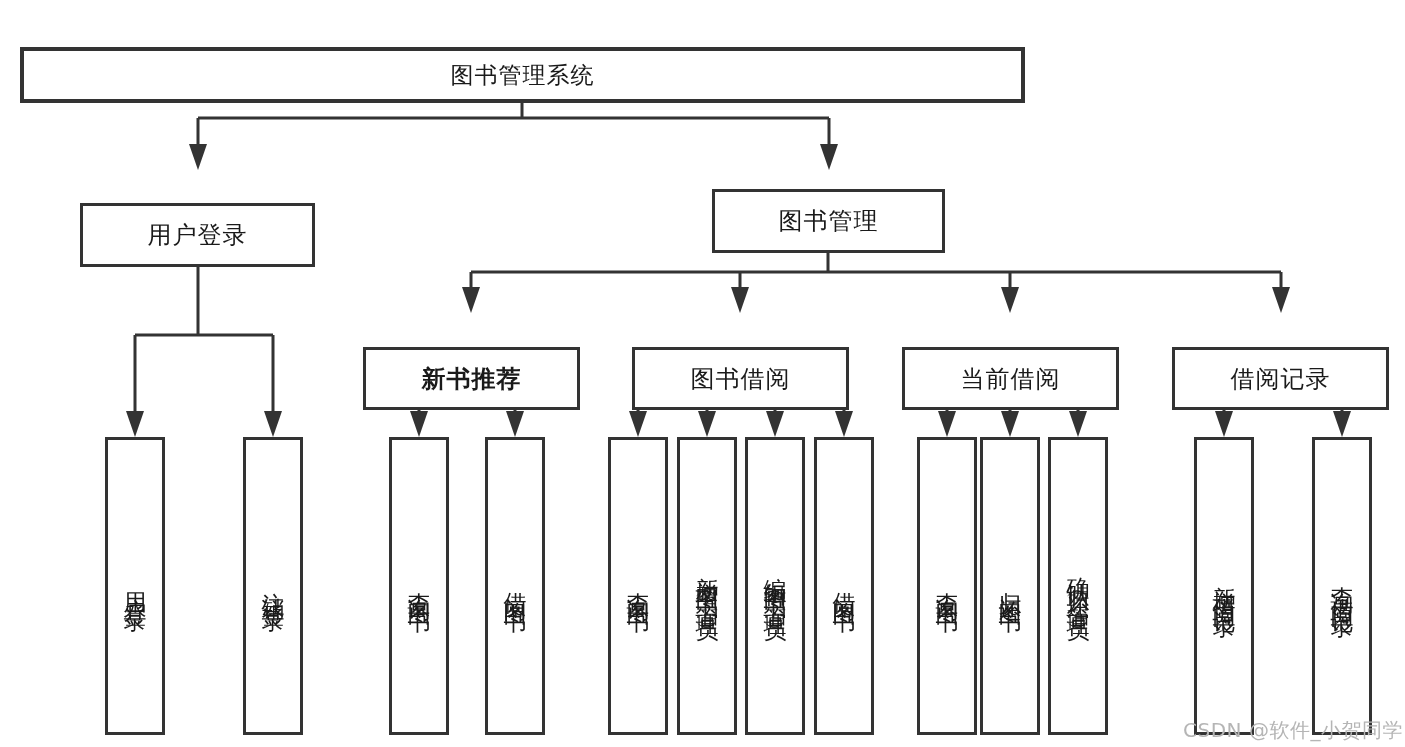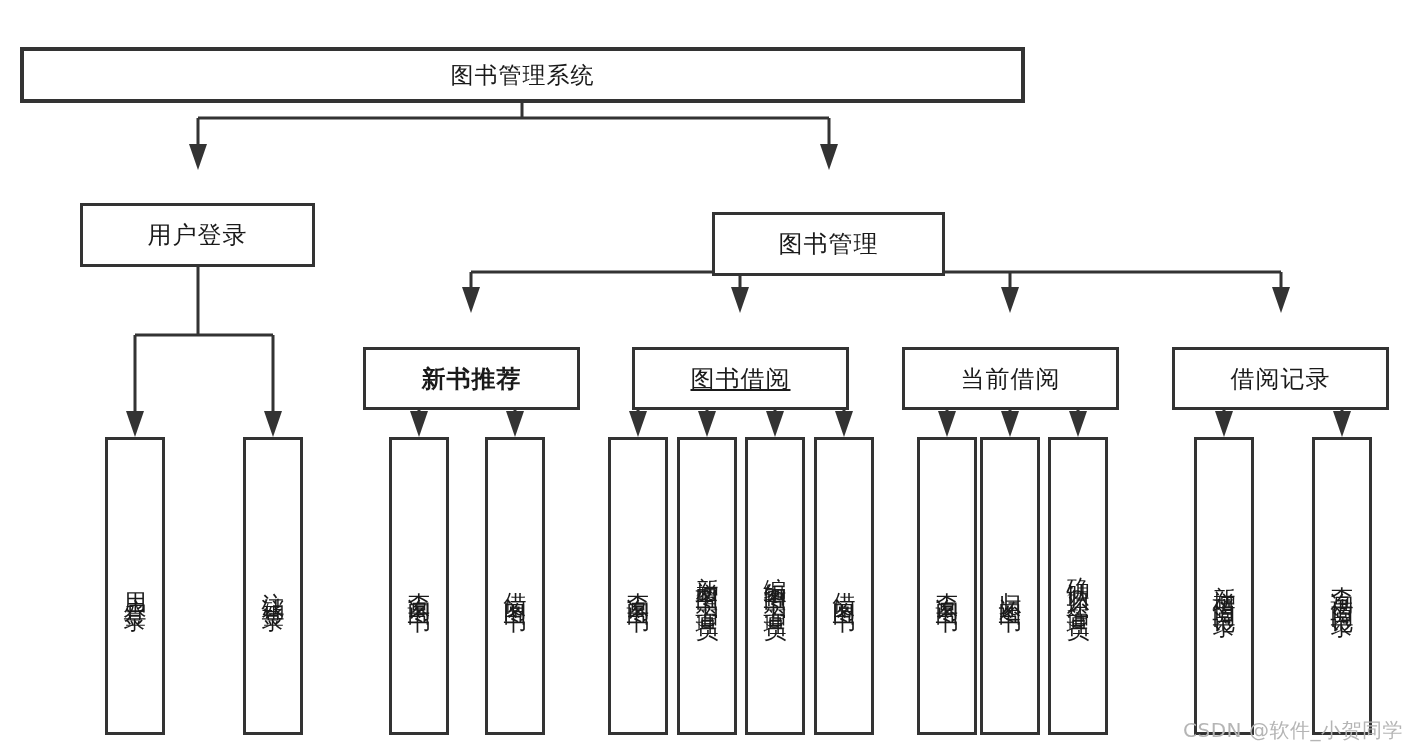--- a/index.html
+++ b/index.html
@@ -93,24 +93,24 @@
       <path d="M1001 411 H1019 L1010 437 Z"></path>
       <path d="M1069 411 H1087 L1078 437 Z"></path>
       <path d="M1215 411 H1233 L1224 437 Z"></path>
       <path d="M1333 411 H1351 L1342 437 Z"></path>
     </g>
   </svg>
 
   <div class="node root-node" style="left:20px; top:13px; width:1005px; height:56px;">图书管理系统</div>
 
   <div class="node" style="left:80px; top:169px; width:235px; height:64px;">用户登录</div>
-  <div class="node" style="left:712px; top:178px; width:233px; height:64px;">图书管理</div>
+  <div class="node" style="left:712px; top:155px; width:233px; height:64px;">图书管理</div>
 
   <div class="node" style="left:363px; top:313px; width:217px; height:63px;font-weight:bold;">新书推荐</div>
-  <div class="node" style="left:632px; top:313px; width:217px; height:63px;text-decoration:underline;">图书借阅</div>
+  <div class="node" style="left:632px; top:313px; width:217px; height:63px;">图书借阅</div>
   <div class="node" style="left:1172px; top:313px; width:217px; height:63px;">借阅记录</div>
   <div class="node" style="left:902px; top:313px; width:217px; height:63px;">当前借阅</div>
 
   <div class="leaf" style="left:105px;">用户登录</div>
   <div class="leaf" style="left:243px;">注销登录</div>
 
   <div class="leaf" style="left:389px;">查询图书</div>
   <div class="leaf" style="left:485px;">借阅图书</div>
 
   <div class="leaf" style="left:608px;">查询图书</div>

